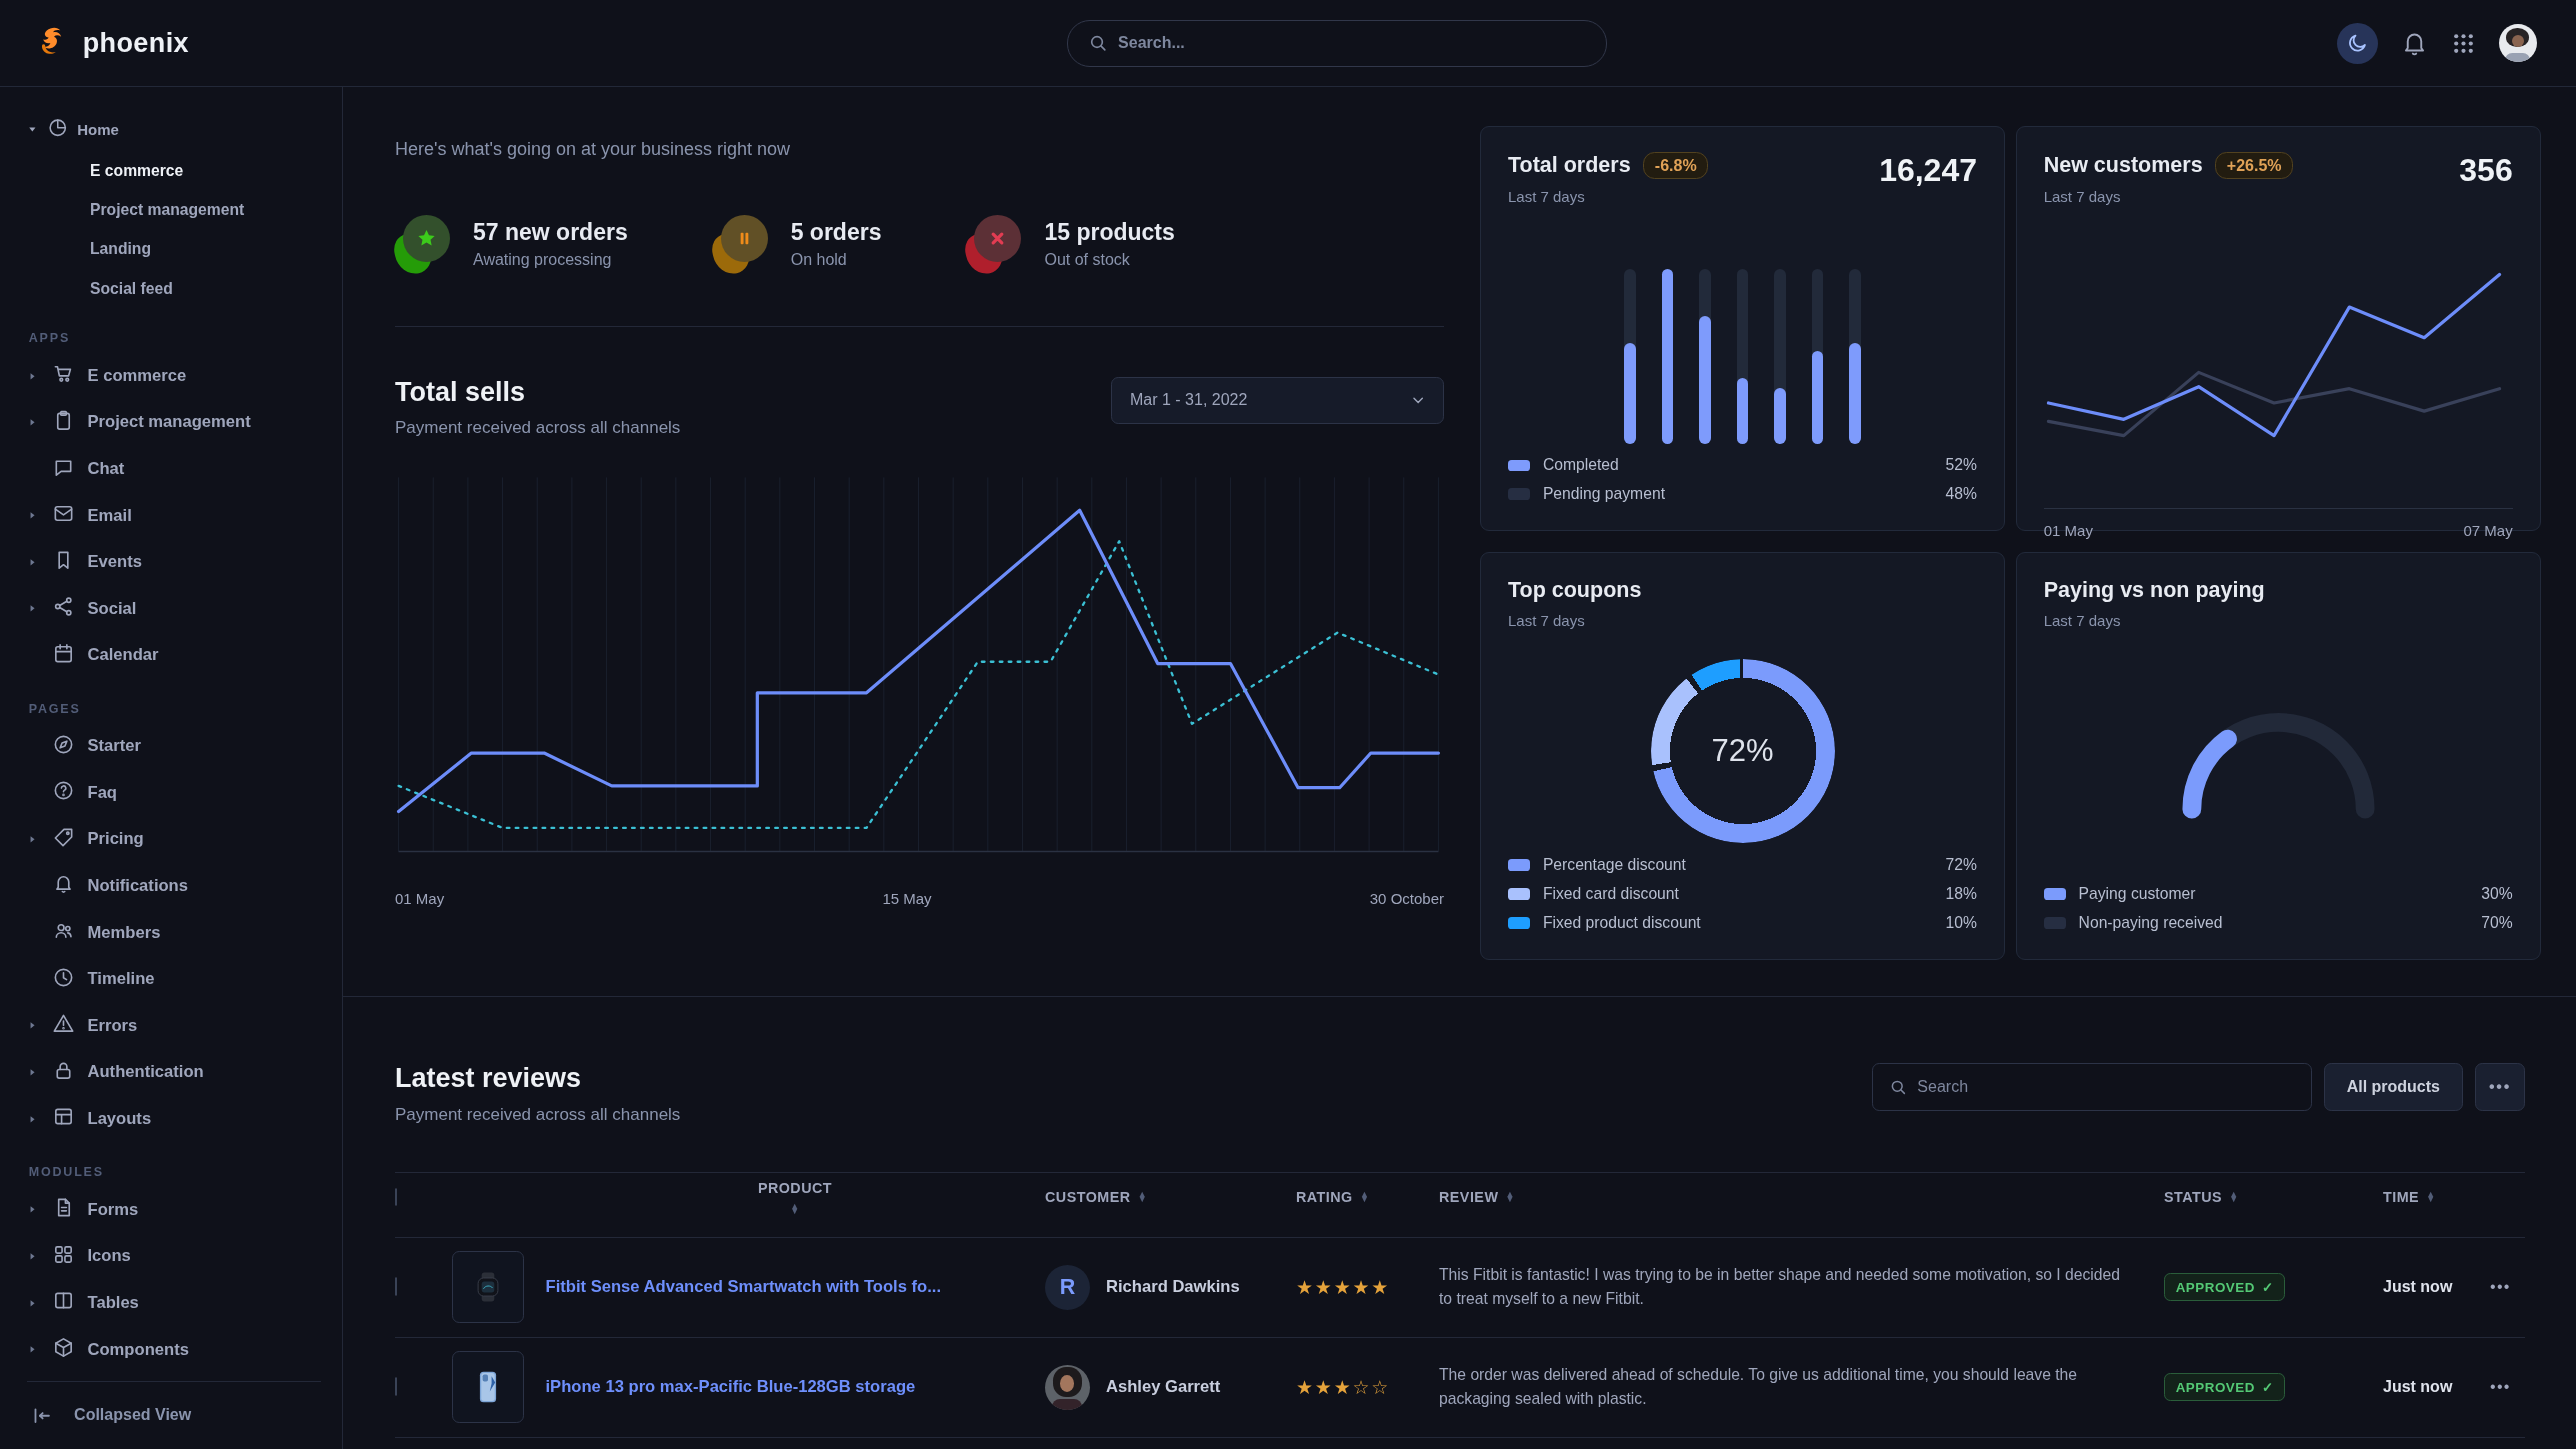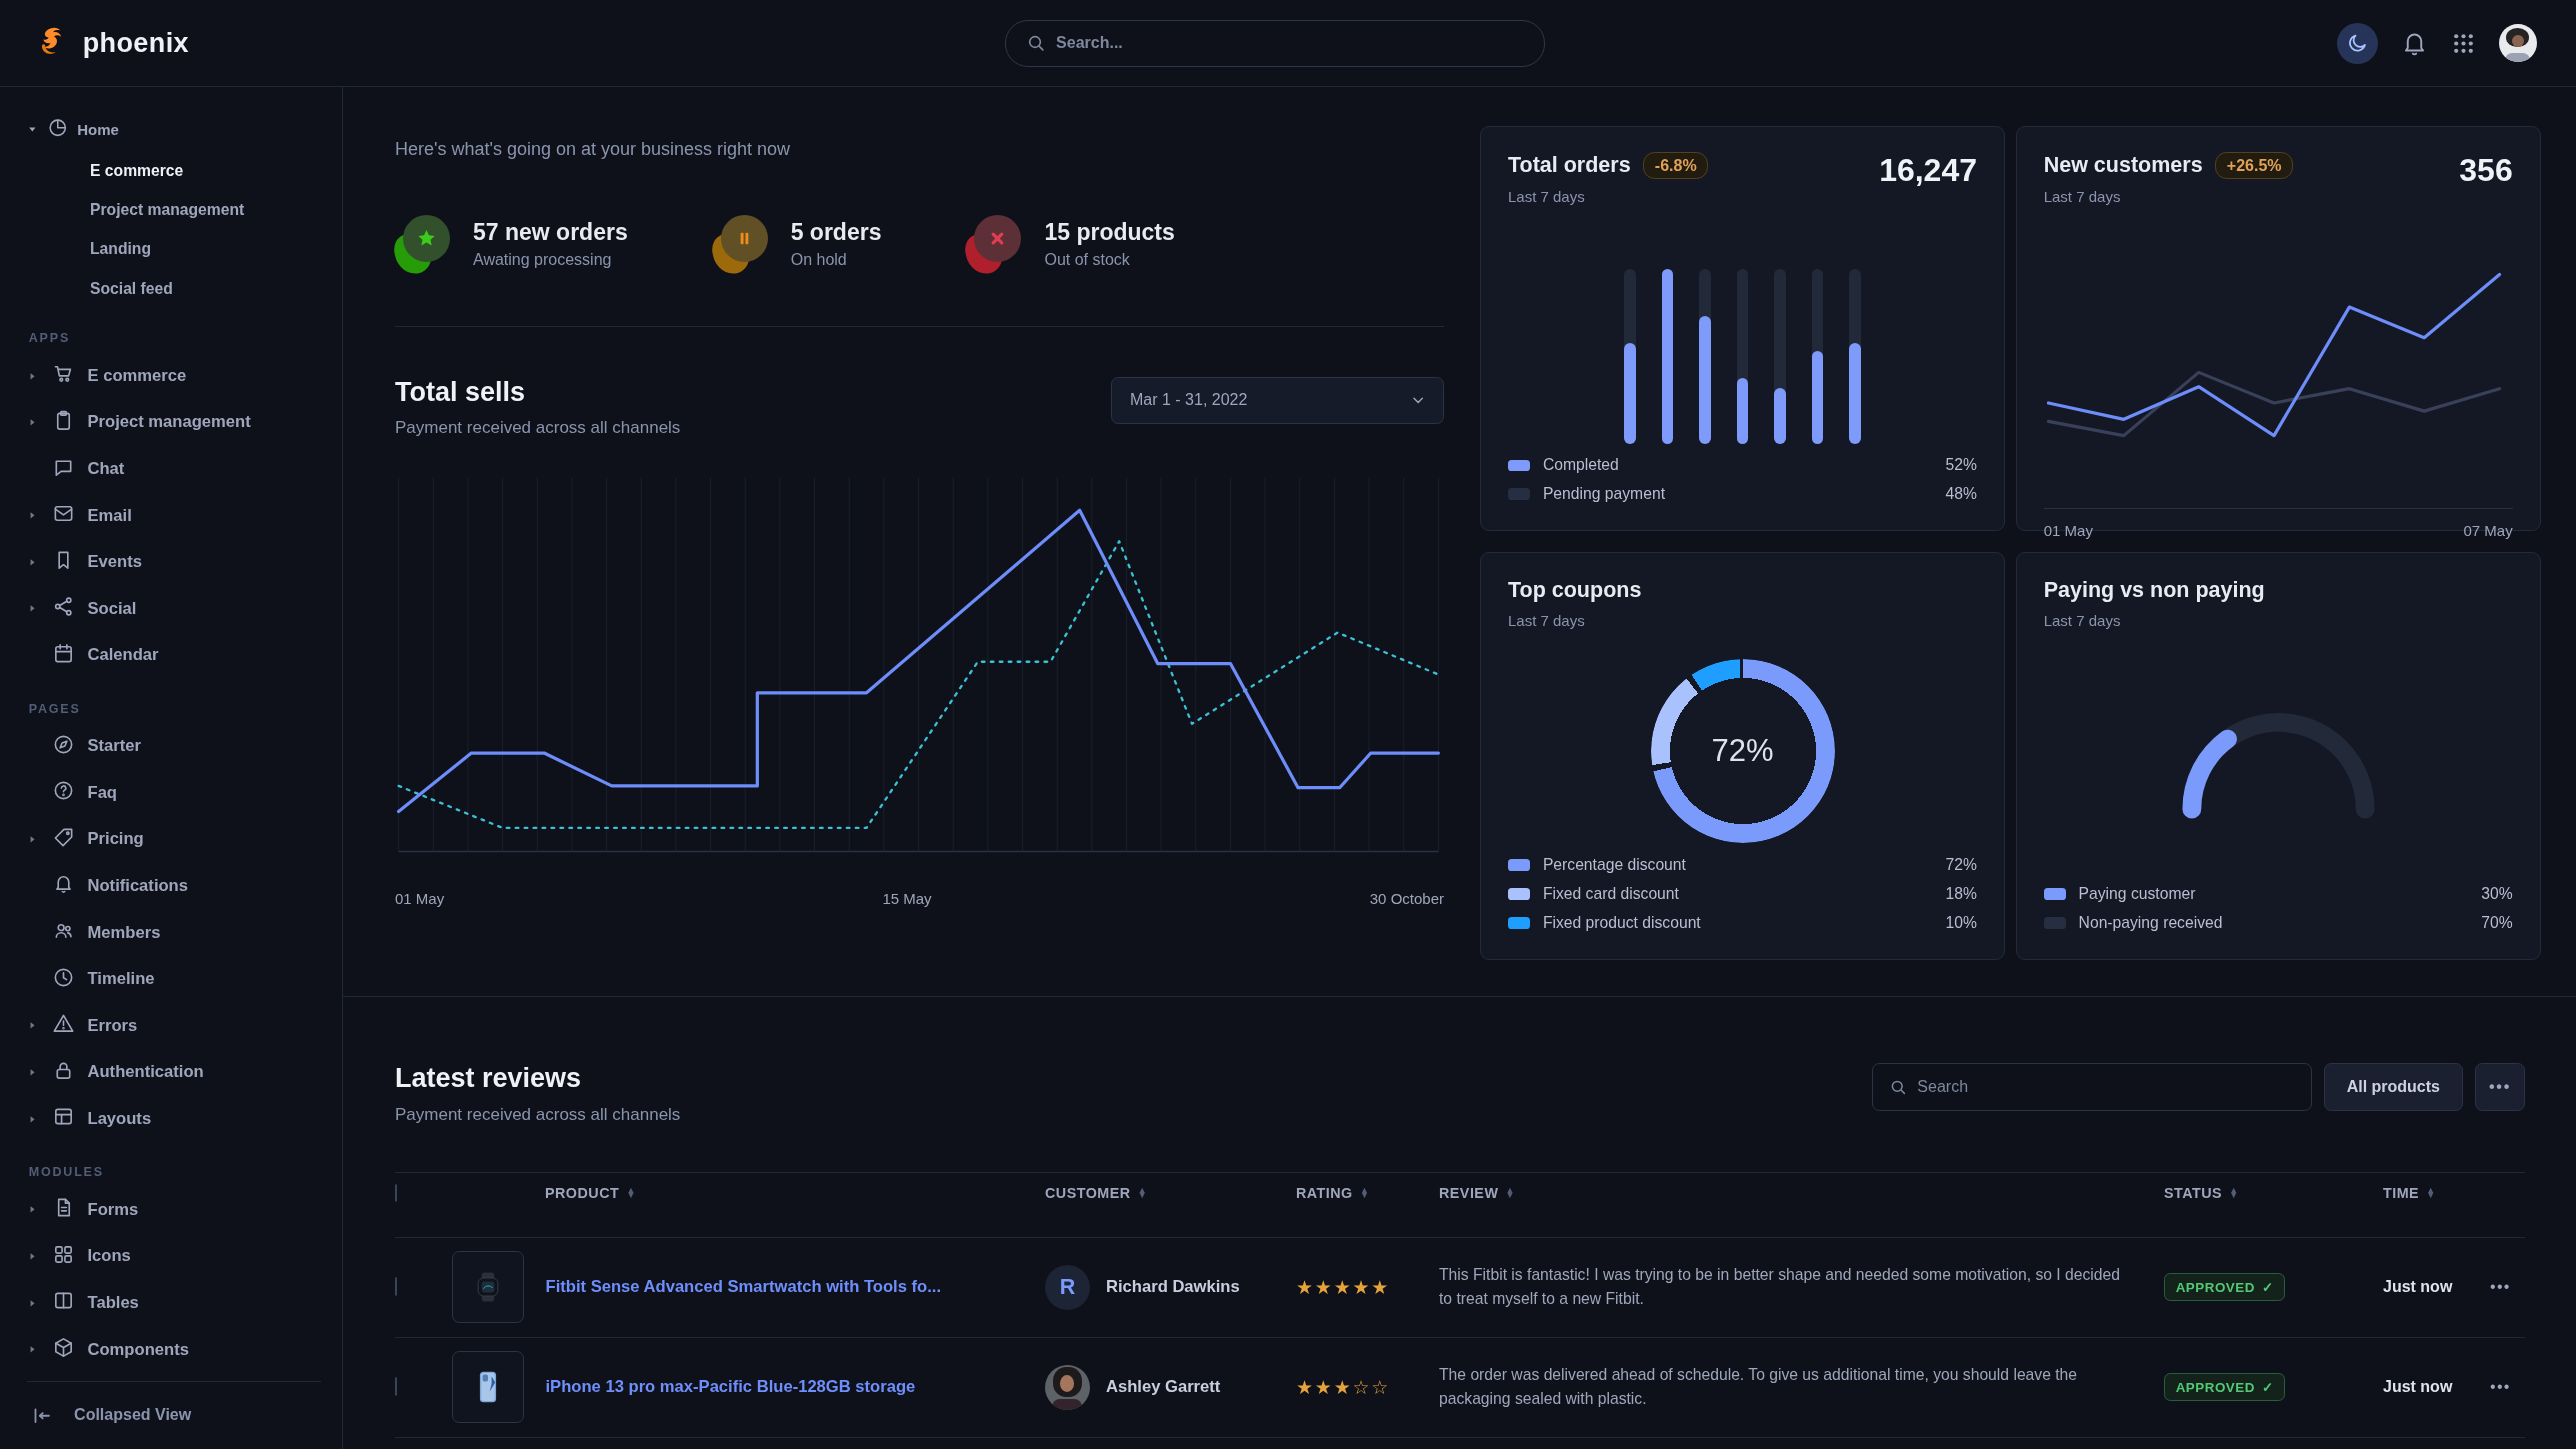--- a/index.html
+++ b/index.html
@@ -5,21 +5,21 @@
   * { box-sizing: border-box; margin: 0; padding: 0; }
   html,body { width:2576px; height:1449px; overflow:hidden; }
   body {
     background:#0f111a; color:#e3e6ed;
     font-family:"Liberation Sans", sans-serif; font-size:16px;
   }
   
   .navbar { height:87px; display:flex; align-items:center; border-bottom:0.9px solid #222838; padding:0 39px 0 36px; position:relative; }
   .brand { display:flex; align-items:center; gap:10.7px; }
   .brand-name { font-size:27px; font-weight:700; color:#eef1f6; letter-spacing:0.4px; }
-  .nav-search { position:absolute; left:1005px; width:540px; height:47px; border:0.9px solid #31374a; border-radius:23px; display:flex; align-items:center; gap:10.7px; padding:0 19.7px; color:#7e879e; background:transparent; }
+  .nav-search { position:absolute; left:1067px; width:540px; height:47px; border:0.9px solid #31374a; border-radius:23px; display:flex; align-items:center; gap:10.7px; padding:0 19.7px; color:#7e879e; background:transparent; }
   .nav-search input { background:transparent; border:none; outline:none; color:#c8cede; font-size:16px; width:100%; font-family:inherit; }
   .nav-search input::placeholder { color:#7e879e; font-weight:600; }
   .nav-right { margin-left:auto; display:flex; align-items:center; gap:23px; }
   .icon-btn { background:none; border:none; color:#9fa6bc; cursor:pointer; display:flex; align-items:center; justify-content:center; }
   .moon-btn { width:41px; height:41px; border-radius:50%; background:#273459; color:#a9c3ff; }
   .avatar-nav { width:38px; height:38px; border-radius:50%; background:radial-gradient(circle at 50% 38%, #e8eaee 0 100%); position:relative; overflow:hidden; border:none; cursor:pointer; }
   .avatar-nav .hair { position:absolute; top:3.6px; left:7.2px; width:23px; height:19.7px; border-radius:50%; background:#272325; }
   .avatar-nav .face { position:absolute; top:10.7px; left:12.5px; width:12.5px; height:12.5px; border-radius:50%; background:#8a6450; }
   .avatar-nav .body { position:absolute; bottom:-5.4px; left:6.3px; width:25px; height:14.3px; border-radius:7.2px 7.2px 0 0; background:#9aa2b3; }
   
@@ -87,21 +87,21 @@
   .rev-controls { margin-left:auto; display:flex; gap:12.5px; }
   .rev-search { width:440px; height:48px; border:0.9px solid #2c3347; border-radius:7.2px; display:flex; align-items:center; gap:10.7px; padding:0 16px; color:#7e879e; }
   .rev-search input { background:transparent; border:none; outline:none; color:#c8cede; font-size:16px; width:100%; font-family:inherit; }
   .rev-search input::placeholder { color:#7e879e; }
   .btn { height:48px; border:0.9px solid #2c3347; background:#1a2030; color:#cdd2de; font-size:16px; font-weight:700; border-radius:7.2px; padding:0 21.5px; cursor:pointer; font-family:inherit; }
   .btn.sq { width:50px; padding:0; color:#9fa6bc; letter-spacing:1.8px; }
   .rtable { margin-top:47px; }
   .trow { display:grid; grid-template-columns:57px 593px 251px 143px 725px 219px 107px 36px; align-items:center; }
   .thead { border-top:0.9px solid #232838; border-bottom:0.9px solid #232838; height:66px; color:#9fa6bc; font-size:14.3px; font-weight:700; letter-spacing:0.5px; }
   .th { display:flex; align-items:center; gap:7.2px; }
-  .th.product { padding-left:93px; }
+  .th.product { padding-left:93px;flex-direction:column; }
   .sort { display:inline-flex; flex-direction:column; line-height:0.55; font-size:9px; color:#525d78; }
   .tbody-row { height:100px; border-bottom:0.9px solid #232838; }
   .cb { width:20.6px; height:20.6px; border:0.9px solid #3a4357; border-radius:4.5px; background:transparent; cursor:pointer; }
   .prod-cell { display:flex; align-items:center; gap:21.5px; }
   .thumb { width:72px; height:72px; border:0.9px solid #2c3347; border-radius:7.2px; background:#10141f; display:flex; align-items:center; justify-content:center; flex:none; }
   .prod-link { color:#6e8ffb; font-size:16.6px; font-weight:600; text-decoration:none; cursor:pointer; }
   .cust-cell { display:flex; align-items:center; gap:16px; }
   .avatar-initial { width:45px; height:45px; border-radius:50%; background:#1c2436; color:#7b9bfc; font-size:21.5px; font-weight:700; display:flex; align-items:center; justify-content:center; flex:none; }
   .avatar-photo { width:45px; height:45px; border-radius:50%; background:#5d6268; position:relative; overflow:hidden; flex:none; }
   .avatar-photo .hair { position:absolute; top:2.7px; left:8px; width:29px; height:30px; border-radius:45%; background:#1d1a1c; }

